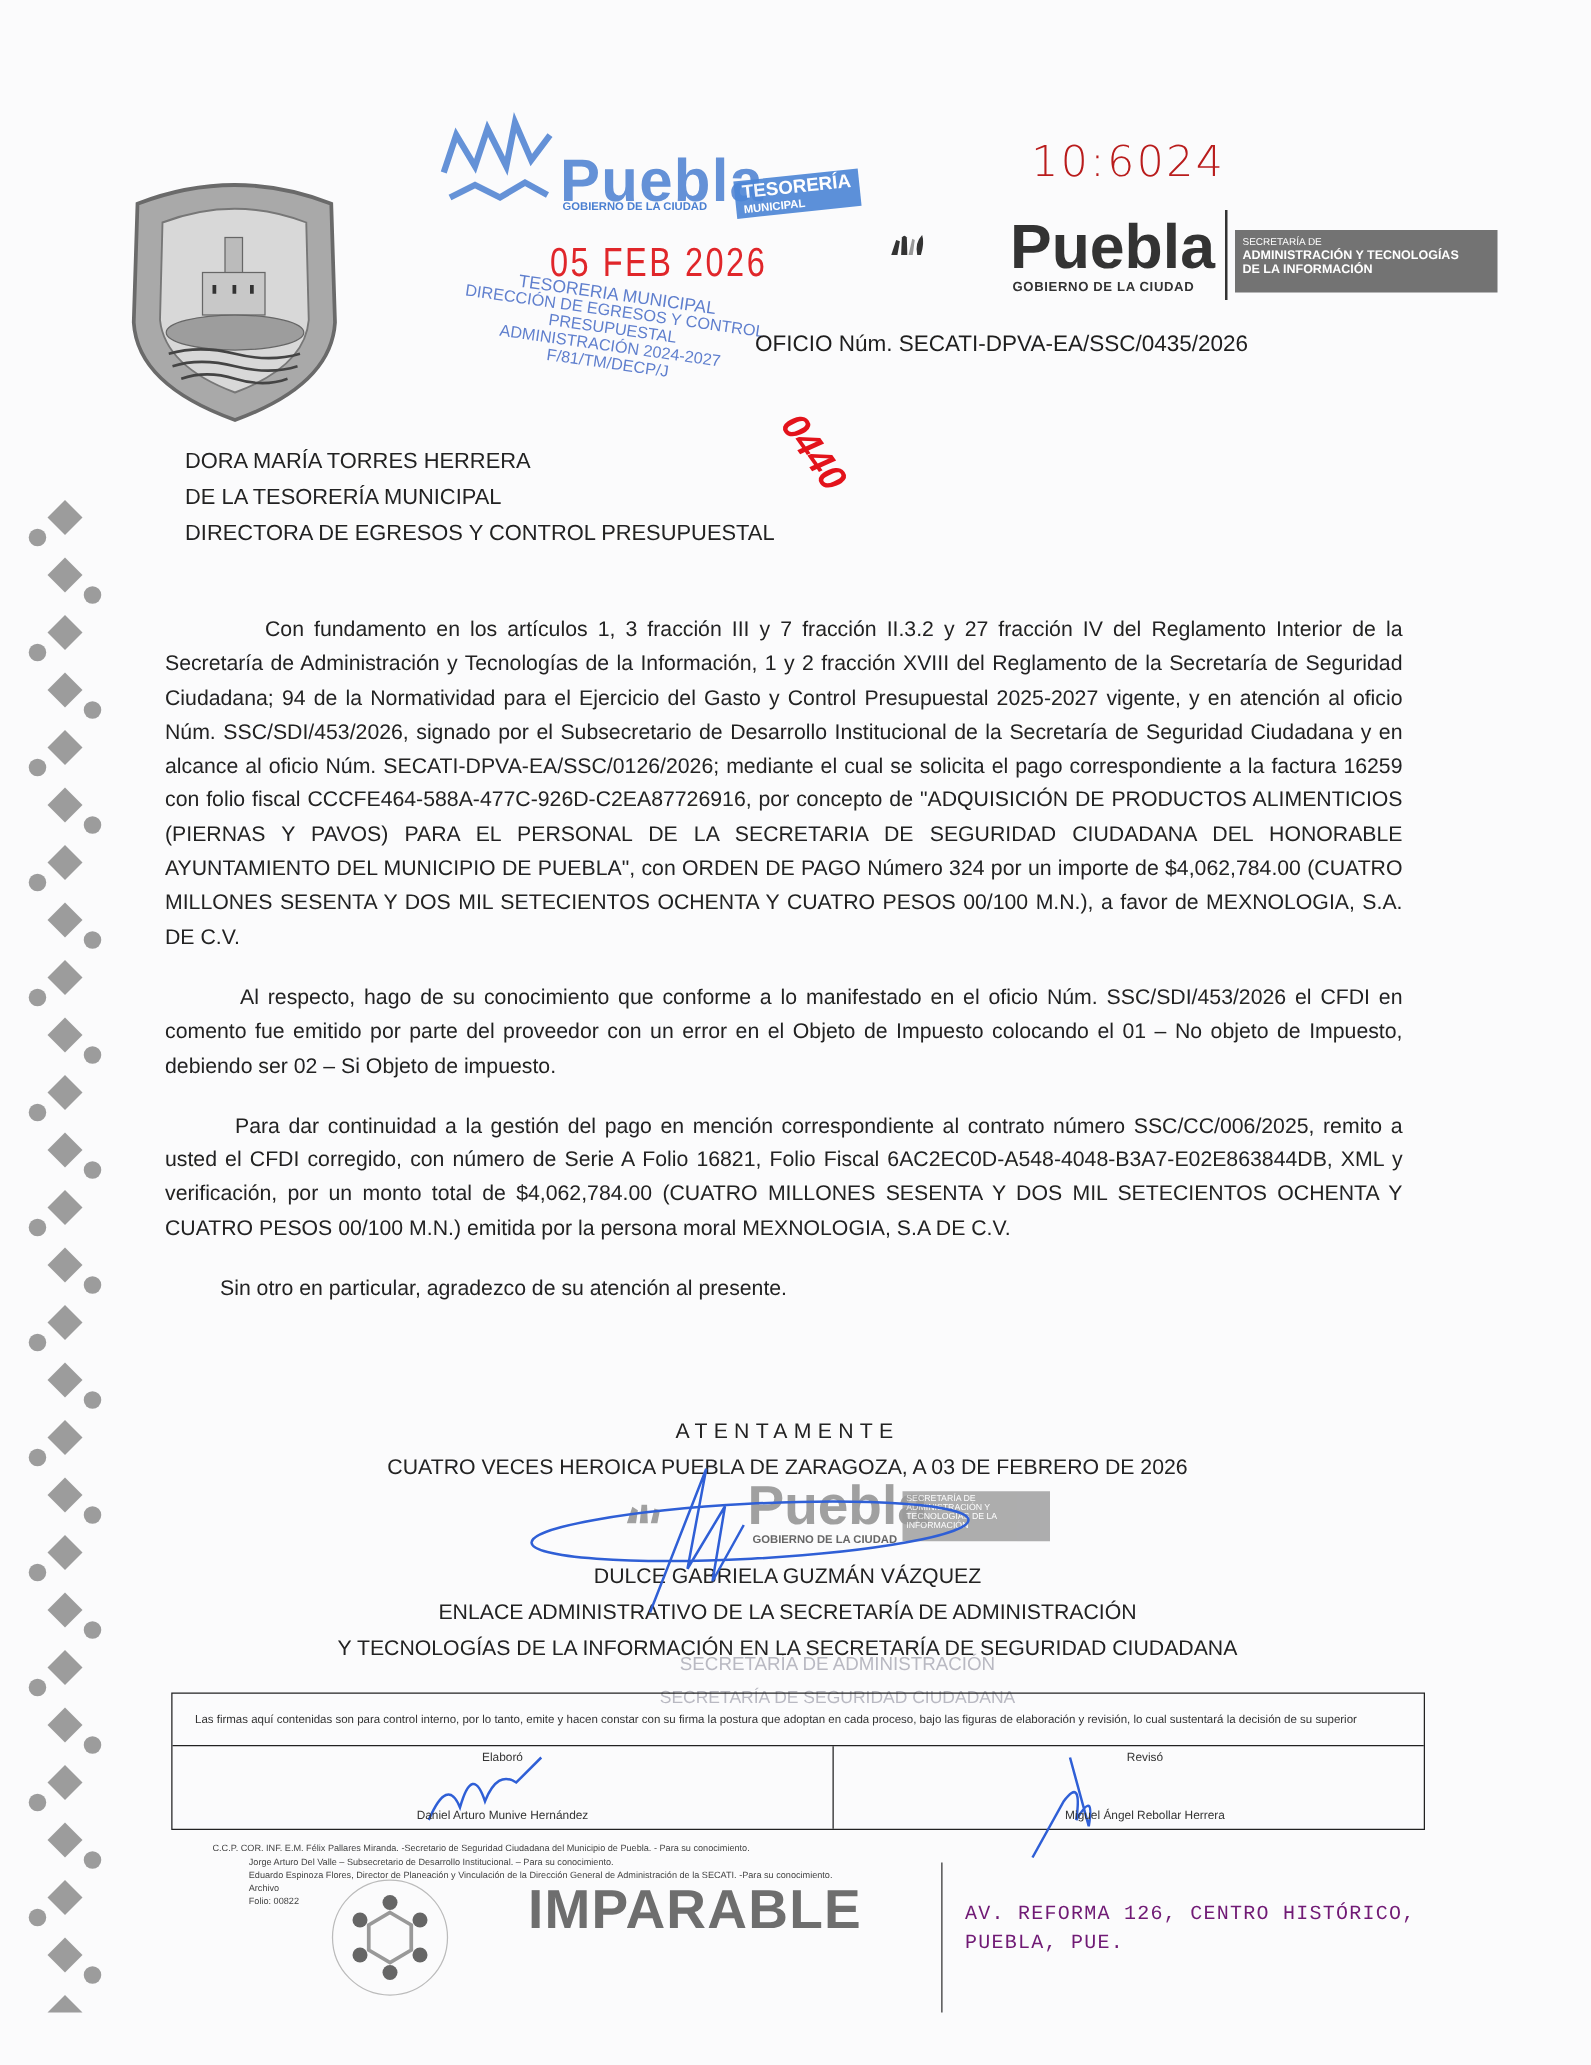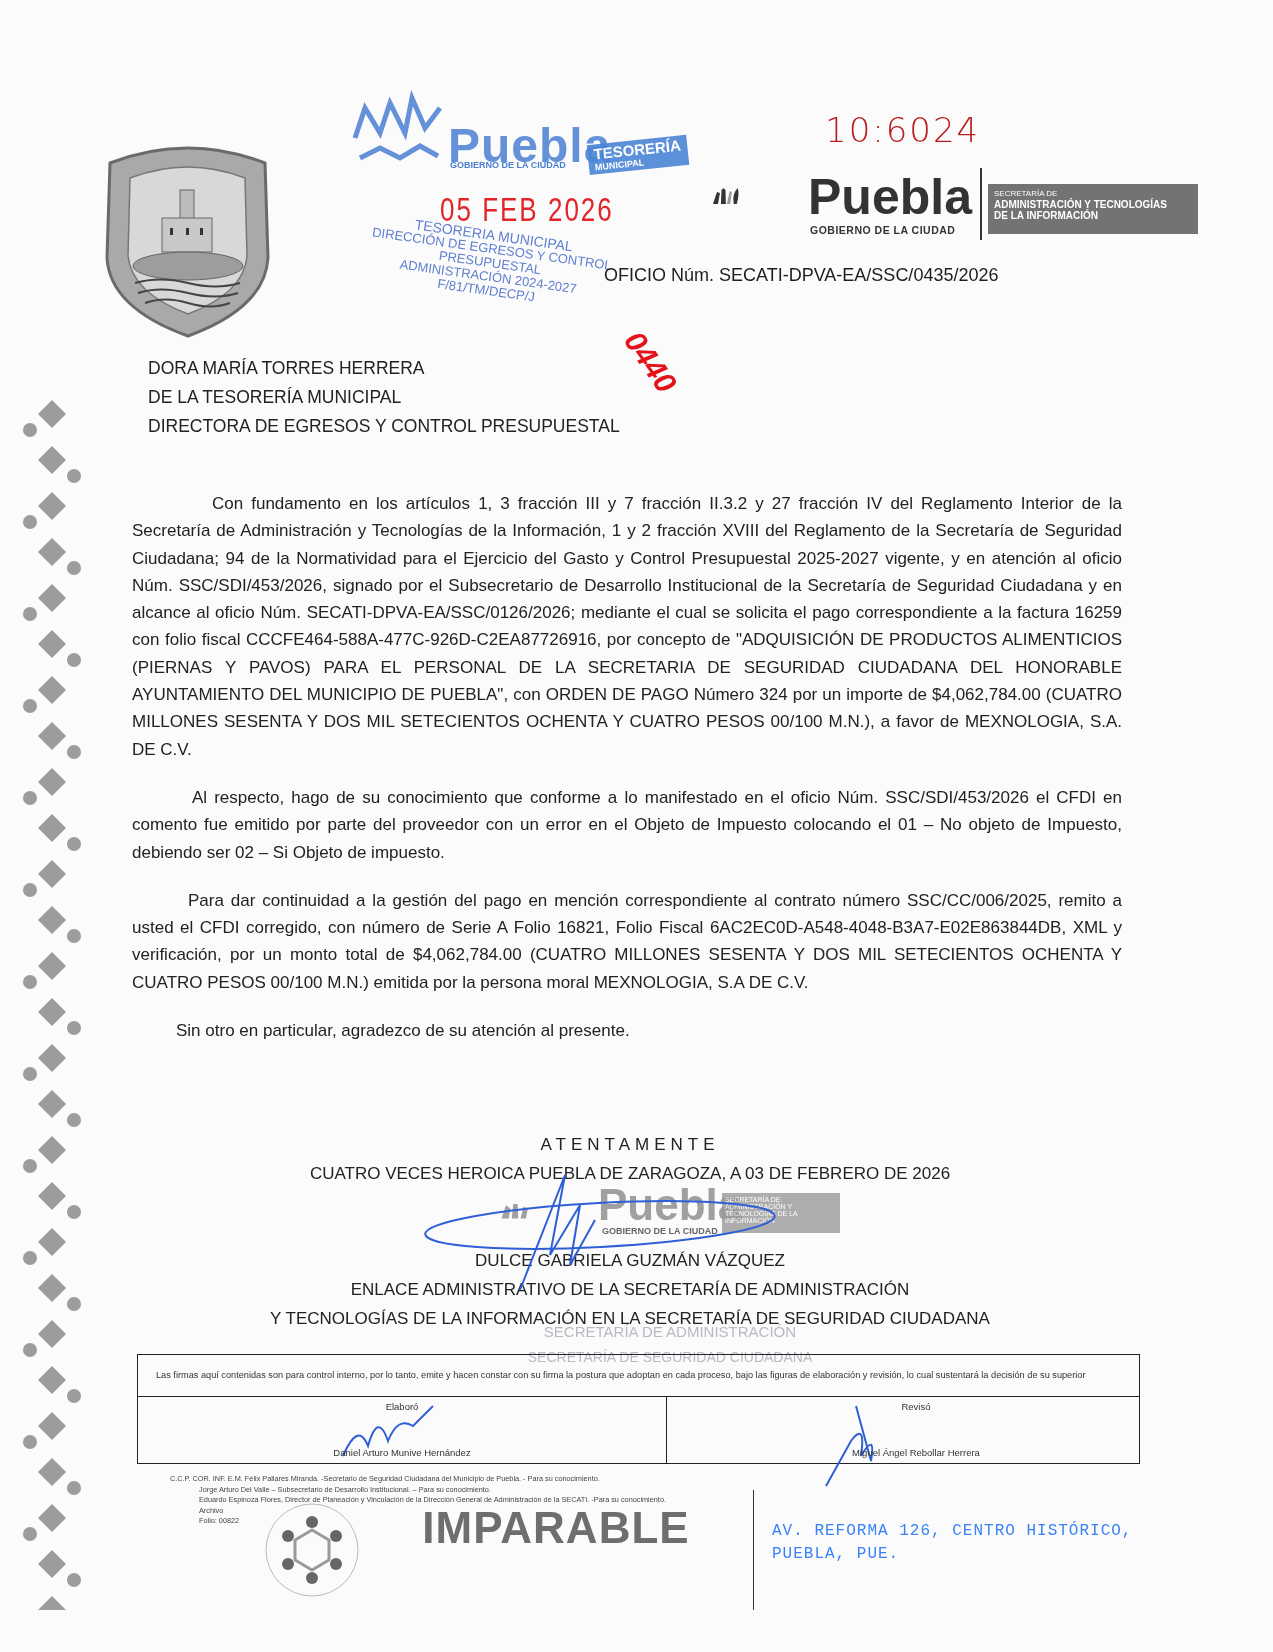--- a/index.html
+++ b/index.html
@@ -60,21 +60,21 @@
   .ctl .nm { position:absolute; top:50px; width:100%; text-align:center;}
   
   .cc { left:170px; top:1474px; font-size:7.3px; line-height:10.6px; color:#444; }
   .cc .ind { padding-left:29px; }
   
   .seal { left:262px; top:1500px; width:100px; height:100px; }
   .capital { left:416px; top:1508px; width:280px; text-align:center; color:#6e6e6e; }
   .capital .t1 { font-size:28px; font-weight:bold; letter-spacing:9px; }
   .capital .t2 { font-size:44px; font-weight:bold; letter-spacing:1px; line-height:40px; }
   .footdiv { left:753px; top:1490px; width:1px; height:120px; background:#333; }
-  .address { left:772px; top:1520px; font-family:"Liberation Mono", monospace; font-size:16px; color:#3b82f6; line-height:23px; letter-spacing:1px;}
+  .address { left:772px; top:1520px; font-family:"Liberation Mono", monospace; font-size:16px; color:#701a75; line-height:23px; letter-spacing:1px;}
   .page { left:560px; top:1630px; font-size:16px; color:#333; }
 </style>
 </head>
 <body>
 
 <svg class="abs ornament" viewBox="0 0 70 1210" preserveAspectRatio="none">
   <g id="orn" fill="#9c9c9c">
       <polygon points="30,0 44,14 30,28 16,14"></polygon>
       <circle cx="8" cy="30" r="7"></circle>
       <polygon points="30,46 44,60 30,74 16,60"></polygon>

